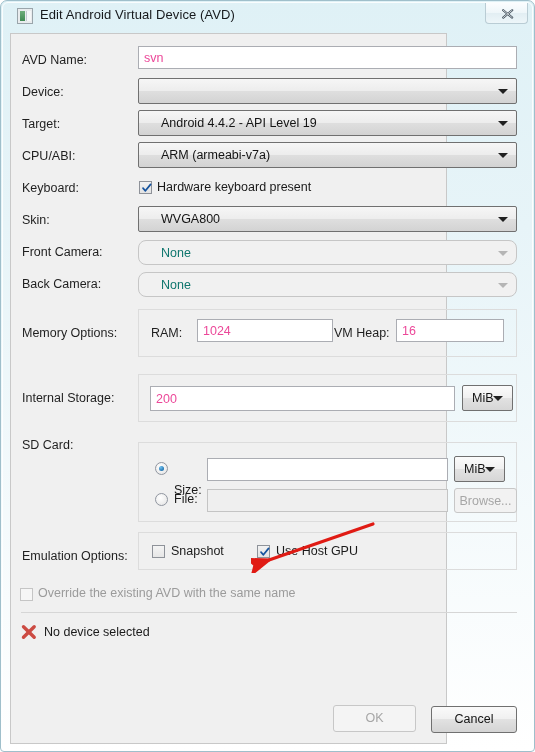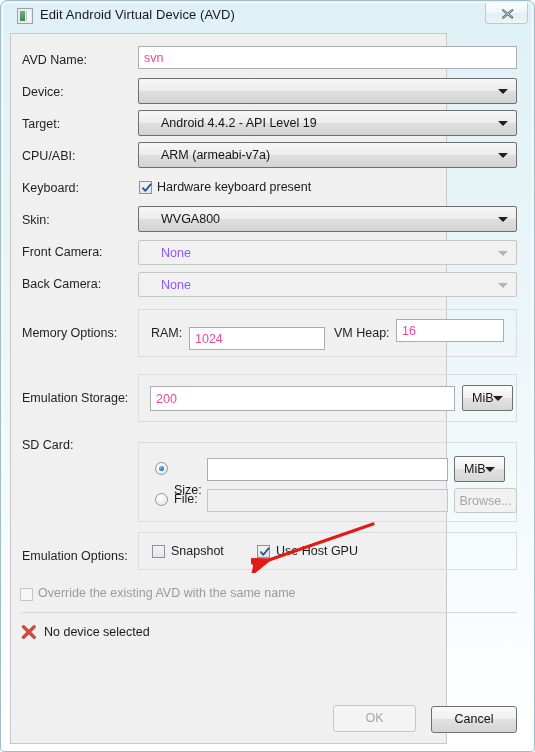--- a/index.html
+++ b/index.html
@@ -128,21 +128,22 @@
     color: #141414;
     line-height: 24px;
     padding-left: 22px;
     white-space: nowrap;
     overflow: hidden;
     cursor: default;
   }
   .combo.disabled {
     border-color: #c6c6c6;
     background: #f1f1f1;
-    color: #8b5cf6;
+    color: #0f766e;
+    border-radius: 8px;
   }
   .combo .arrow {
     position: absolute;
     right: 8px; top: 50%;
     margin-top: -2px;
     width: 0; height: 0;
     border-left: 5px solid transparent;
     border-right: 5px solid transparent;
     border-top: 5px solid #202020;
   }
@@ -349,25 +350,25 @@
 
     <div class="lbl" style="left:11px; top:243px;">Back Camera:</div>
     <div class="combo disabled" style="left:127px; top:238px; width:379px; height:25px;">
       <span>None</span>
       <span class="arrow"></span>
     </div>
 
     <div class="lbl" style="left:11px; top:292px;">Memory Options:</div>
     <div class="group" style="left:127px; top:275px; width:379px; height:48px;"></div>
     <div class="lbl" style="left:140px; top:292px;">RAM:</div>
-    <input class="tinput" style="left: 178px; top: 285px; width: 136px; height: 23px; margin-top: 8px;" value="1024">
+    <input class="tinput" style="left: 186px; top: 285px; width: 136px; height: 23px;" value="1024">
     <div class="lbl" style="left:323px; top:292px;">VM Heap:</div>
     <input class="tinput" style="left: 385px; top: 285px; width: 108px; height: 23px;" value="16">
 
-    <div class="lbl" style="left:11px; top:357px;">Emulation Storage:</div>
+    <div class="lbl" style="left:11px; top:357px;">Internal Storage:</div>
     <div class="group" style="left:127px; top:340px; width:379px; height:48px;"></div>
     <input class="tinput" style="left: 139px; top: 352px; width: 305px; height: 25px;" value="200">
     <div class="combo-sm" style="left:451px; top:351px; width:51px; height:26px;">
       <span>MiB</span>
       <span class="arrow"></span>
     </div>
 
     <div class="lbl" style="left:11px; top:404px;">SD Card:</div>
     <div class="group" style="left:127px; top:408px; width:379px; height:80px;"></div>
 

